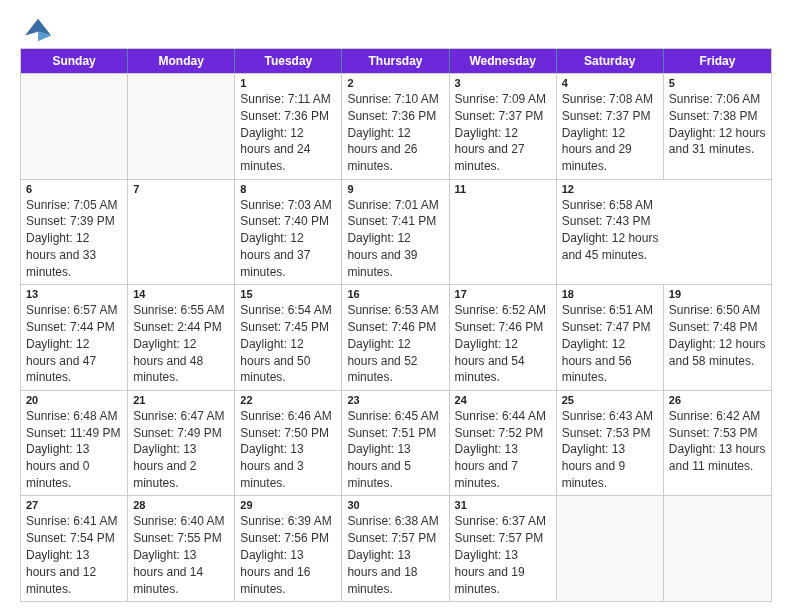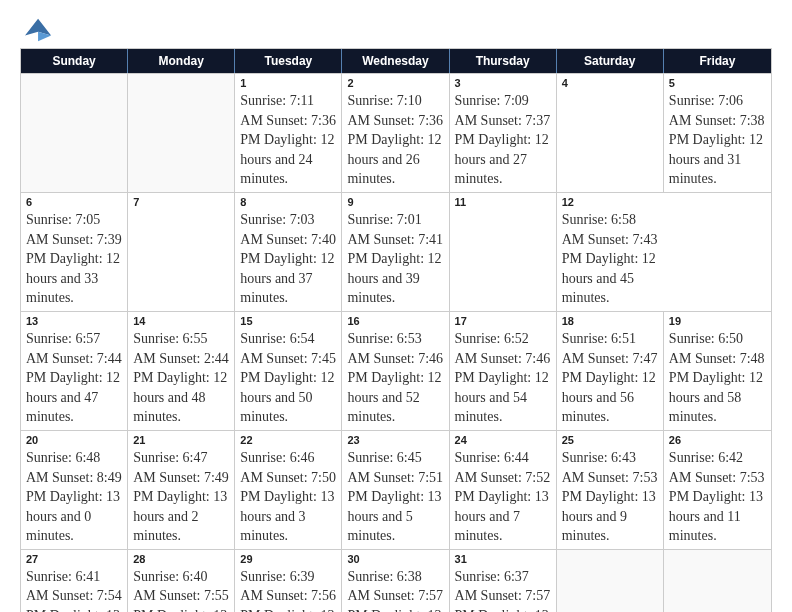--- a/index.html
+++ b/index.html
@@ -47,21 +47,21 @@
     }
     .calendar {
       flex: 1;
       display: flex;
       flex-direction: column;
       border: 1px solid #ccc;
     }
     .cal-header {
       display: grid;
       grid-template-columns: repeat(7, 1fr);
-      background: #0f172a;
+      background: #6d28d9;
     }
     .cal-header-cell {
       color: #fff;
       font-size: 12px;
       font-weight: bold;
       text-align: center;
       padding: 5px 2px;
       border-right: 1px solid #5580b0;
     }
     .cal-header-cell:last-child { border-right: none; }
@@ -87,24 +87,23 @@
     }
     .cal-cell:last-child { border-right: none; }
     .cal-cell.empty { background: #f9f9f9; }
     .day-num {
       font-size: 11px;
       font-weight: bold;
       margin-bottom: 2px;
       color: #222;
     }
     .day-info {
-      font-size: 14px;
+      font-size: 12px;
       color: #333;
       line-height: 1.4;
-      font-family: Liberation Serif, serif;
     }
   </style>
 </head>
 <body>
 
 <div class="page">
   <div class="header">
     <div class="logo">
       <div>
         <div style="display:flex;align-items:center;gap:3px;">
@@ -121,22 +120,22 @@
       <div class="month-title"></div>
       <div class="subtitle"></div>
     </div>
   </div>
 
   <div class="calendar">
     <div class="cal-header">
     <div class="cal-header-cell">Sunday</div>
         <div class="cal-header-cell">Monday</div>
         <div class="cal-header-cell">Tuesday</div>
+        <div class="cal-header-cell">Thursday</div>
         <div class="cal-header-cell">Wednesday</div>
-        <div class="cal-header-cell">Thursday</div>
         <div class="cal-header-cell">Saturday</div>
         <div class="cal-header-cell">Friday</div>
       </div>
     <div class="cal-body">
     <div class="cal-row">
           <div class="cal-cell empty"></div>
           <div class="cal-cell empty"></div>
           <div class="cal-cell">
             <div class="day-num">1</div>
             <div class="day-info">Sunrise: 7:11 AM
@@ -150,20 +149,23 @@
 Daylight: 12 hours and 26 minutes.</div>
           </div>
           <div class="cal-cell">
             <div class="day-num">3</div>
             <div class="day-info">Sunrise: 7:09 AM
 Sunset: 7:37 PM
 Daylight: 12 hours and 27 minutes.</div>
           </div>
           <div class="cal-cell">
             <div class="day-num">4</div>
+            <div class="day-info">Sunrise: 7:08 AM
+Sunset: 7:37 PM
+Daylight: 12 hours and 29 minutes.</div>
           </div>
           <div class="cal-cell">
             <div class="day-num">5</div>
             <div class="day-info">Sunrise: 7:06 AM
 Sunset: 7:38 PM
 Daylight: 12 hours and 31 minutes.</div>
           </div>
         </div>
         <div class="cal-row">
           <div class="cal-cell">
@@ -238,21 +240,21 @@
             <div class="day-num">19</div>
             <div class="day-info">Sunrise: 6:50 AM
 Sunset: 7:48 PM
 Daylight: 12 hours and 58 minutes.</div>
           </div>
         </div>
         <div class="cal-row">
           <div class="cal-cell">
             <div class="day-num">20</div>
             <div class="day-info">Sunrise: 6:48 AM
-Sunset: 8:49 PM
+Sunset: 11:49 PM
 Daylight: 13 hours and 0 minutes.</div>
           </div>
           <div class="cal-cell">
             <div class="day-num">21</div>
             <div class="day-info">Sunrise: 6:47 AM
 Sunset: 7:49 PM
 Daylight: 13 hours and 2 minutes.</div>
           </div>
           <div class="cal-cell">
             <div class="day-num">22</div>

